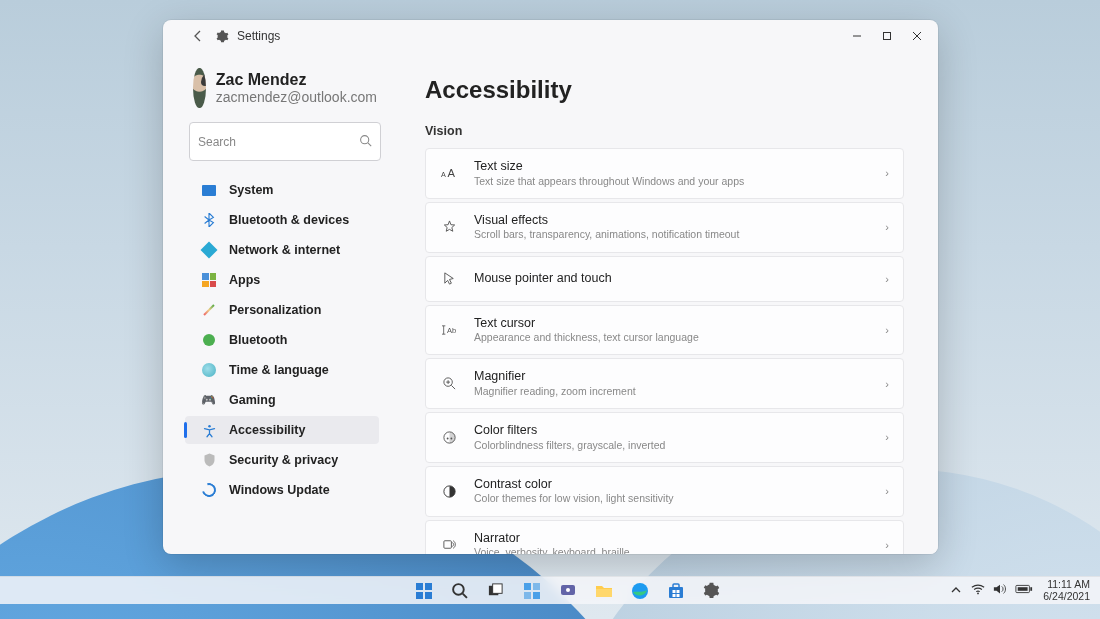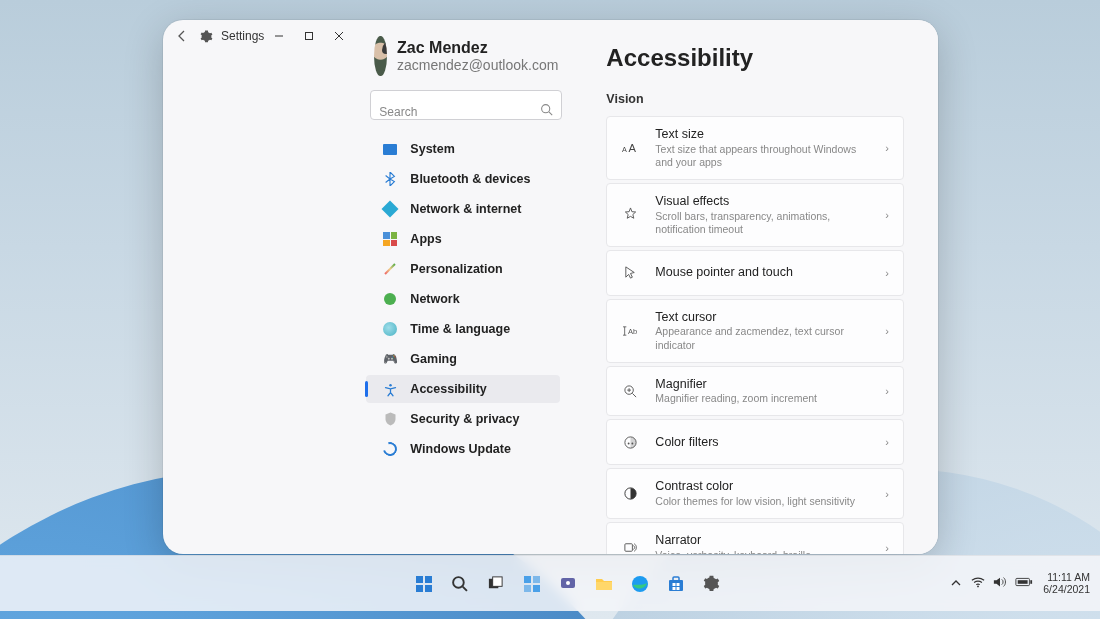--- a/index.html
+++ b/index.html
@@ -10,23 +10,23 @@
     position: relative; overflow: hidden;
   }
   
   .bg-swoop { position: absolute; border-radius: 50%; }
   .bg1 { width: 900px; height: 900px; background: radial-gradient(circle at 30% 30%, #5aa8e6, #2b6cb0); bottom: -750px; left: -200px; transform: rotate(-15deg); opacity: .9; }
   .bg2 { width: 700px; height: 700px; background: radial-gradient(circle at 70% 30%, #d3e3f0, #a9c3d8); bottom: -550px; right: -150px; transform: rotate(25deg); opacity: .8; }
 
   
   .window {
     position: absolute; left: 163px; top: 20px; width: 775px; height: 534px;
-    background: #f7f7f9; border-radius: 20px;
+    background: #f7f7f9; border-radius: 8px;
     box-shadow: 0 10px 40px rgba(0,0,0,.2), 0 0 0 1px rgba(0,0,0,.05);
-    display: flex; flex-direction: row; overflow: hidden;
+    display: flex; flex-direction: column; overflow: hidden; padding-left: 16px;
   }
   .titlebar {
     height: 32px; display: flex; align-items: center; padding: 0 6px;
     font-size: 12px; color: #333;
   }
   .title-left { display: flex; align-items: center; gap: 6px; padding-left: 4px; }
   .tb-btn { width: 18px; height: 18px; display: flex; align-items: center; justify-content: center; color: #555; }
   .title-spacer { flex: 1; }
   .win-controls { display: flex; }
   .win-btn { width: 30px; height: 28px; display: flex; align-items: center; justify-content: center; color: #333; }
@@ -35,22 +35,22 @@
 
   
   .sidebar { width: 212px; padding: 10px 0 0 0; display: flex; flex-direction: column; background: #f7f7f9; }
   .profile { display: flex; align-items: center; gap: 10px; padding: 6px 14px 12px 14px; }
   .avatar { width: 40px; height: 40px; border-radius: 50%; background: #6b6b6b; background-image: radial-gradient(circle at 50% 38%, #d9c0a9 0 8px, transparent 9px), linear-gradient(#4a5b4a,#4a5b4a); position: relative; overflow: hidden; }
   .avatar::after { content:""; position:absolute; top:4px; left:8px; width:24px; height:14px; background:#3a3a3a; border-radius:10px 10px 4px 4px; }
   .profile-text { display: flex; flex-direction: column; line-height: 1.2; }
   .profile-name { font-size: 16px; font-weight: 600; color: #222; }
   .profile-email { font-size: 14px; color: #777; }
   .search-box {
-    margin: 2px 10px 10px 10px; height: 30px; border: 1px solid #d0d0d4; border-radius: 4px;
-    background: #fff; display: flex; align-items: flex-end; padding: 0 8px; font-size: 12px; color: #888;
+    margin: 2px 10px 10px 10px; height: 39px; border: 1px solid #d0d0d4; border-radius: 4px;
+    background: #fff; display: flex; align-items: center; padding: 0 8px; font-size: 12px; color: #888;
     justify-content: space-between;
   }
   .nav { display: flex; flex-direction: column; padding: 4px 6px 0 0; }
   .nav-item {
     display: flex; align-items: center; gap: 12px; padding: 6px 10px 6px 16px;
     font-size: 12.5px; color: #222; border-radius: 4px; margin: 1px 6px;
     position: relative;
     font-weight: bold;
   }
   .nav-item.active { background: #eaeaee; }
@@ -71,21 +71,21 @@
     min-height: 46px;
   }
   .card-icon { width: 18px; height: 18px; color: #444; display:flex; align-items:center; justify-content:center; font-size:14px; }
   .card-text { flex: 1; display: flex; flex-direction: column; line-height: 1.25; }
   .card-title { font-size: 12.5px; color: #222; }
   .card-desc { font-size: 10.5px; color: #888; }
   .card-chevron { color: #888; font-size: 11px; }
 
   
   .taskbar {
-    position: absolute; left: 0; bottom: 8px; width: 100%; height: 56px;
+    position: absolute; left: 0; bottom: 15px; width: 100%; height: 28px;
     background: rgba(244,246,249,.85); backdrop-filter: blur(6px);
     border-top: 1px solid rgba(0,0,0,.06);
     display: flex; align-items: center; justify-content: center; padding-left: 35px;
   }
   .task-center { display: flex; gap: 6px; }
   .task-btn { width: 30px; height: 30px; display: flex; align-items: center; justify-content: center; border-radius: 4px; font-size: 16px; }
   .task-right { position: absolute; right: 10px; display: flex; align-items: center; gap: 10px; font-size: 10.5px; color: #333; }
   .tray-icons { display: flex; gap: 8px; font-size: 12px; color: #333; }
   .clock { display: flex; flex-direction: column; align-items: flex-end; line-height: 1.1; }
 
@@ -198,21 +198,21 @@
         <div class="nav-item">
           <span class="nav-icon">
               <span class="pencil"></span>
             </span>
           <span>Personalization</span>
         </div>
         <div class="nav-item">
           <span class="nav-icon">
               <span class="person"></span>
             </span>
-          <span>Network</span>
+          <span>Bluetooth</span>
         </div>
         <div class="nav-item">
           <span class="nav-icon">
               <span class="globe"></span>
             </span>
           <span>Time &amp; language</span>
         </div>
         <div class="nav-item">
           <span class="nav-icon gamepad">🎮</span>
           <span>Gaming</span>
@@ -286,21 +286,21 @@
         </div>
         <div class="card">
           <span class="card-icon">
               <svg width="15" height="14" viewBox="0 0 18 14">
                 <path d="M2 2v10M0 2h4M0 12h4" stroke="#555" fill="none"></path>
                 <text x="6" y="11" font-size="9" fill="#555">Ab</text>
               </svg>
             </span>
           <div class="card-text">
               <span class="card-title">Text cursor</span>
-              <span class="card-desc">Appearance and zacmendez, text cursor indicator</span>
+              <span class="card-desc">Appearance and thickness, text cursor language</span>
             </div>
           <span class="card-chevron">›</span>
         </div>
         <div class="card">
           <span class="card-icon">
               <svg width="15" height="15" viewBox="0 0 16 16">
                 <circle cx="6.5" cy="6.5" r="4.5" stroke="#555" fill="none"></circle>
                 <line x1="10" y1="10" x2="14" y2="14" stroke="#555"></line>
                 <line x1="4.5" y1="6.5" x2="8.5" y2="6.5" stroke="#555"></line>
                 <line x1="6.5" y1="4.5" x2="6.5" y2="8.5" stroke="#555"></line>
@@ -316,20 +316,21 @@
           <span class="card-icon">
               <svg width="15" height="15" viewBox="0 0 16 16">
                 <circle cx="8" cy="8" r="6" stroke="#555" fill="none"></circle>
                 <path d="M8 2a6 6 0 0 1 0 12" fill="#555" opacity=".25"></path>
                 <circle cx="6" cy="9" r="1" fill="#555"></circle>
                 <circle cx="10" cy="9" r="1" fill="#555"></circle>
               </svg>
             </span>
           <div class="card-text">
               <span class="card-title">Color filters</span>
+              <span class="card-desc">Colorblindness filters, grayscale, inverted</span>
             </div>
           <span class="card-chevron">›</span>
         </div>
         <div class="card">
           <span class="card-icon">
               <svg width="15" height="15" viewBox="0 0 16 16">
                 <circle cx="8" cy="8" r="6" stroke="#333" fill="none"></circle>
                 <path d="M8 2a6 6 0 0 1 0 12z" fill="#333"></path>
               </svg>
             </span>

